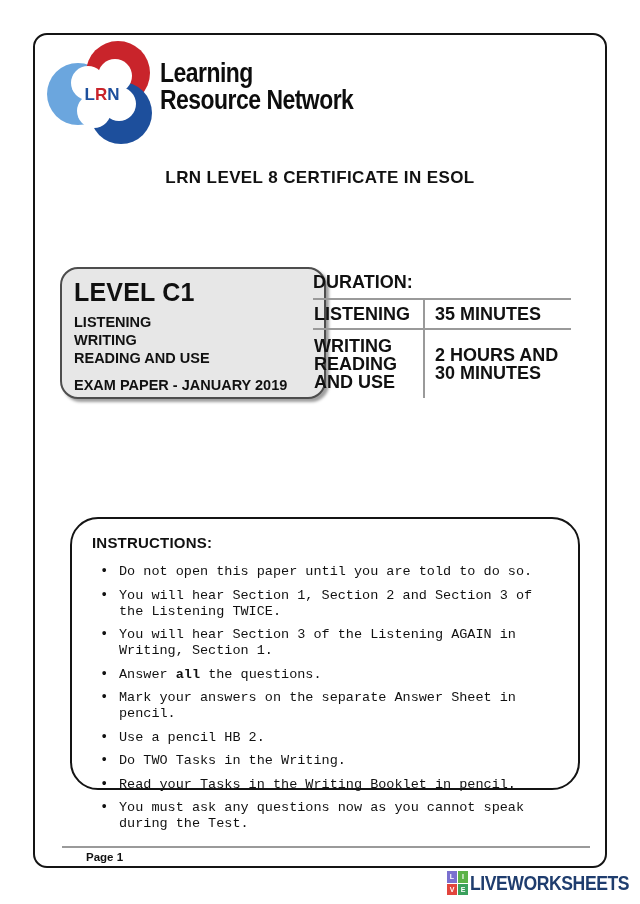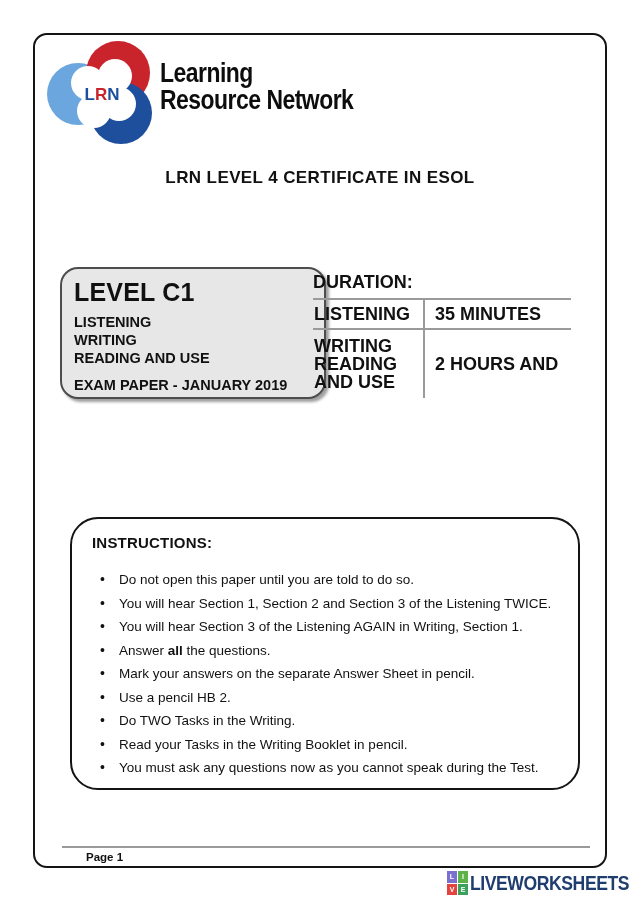--- a/index.html
+++ b/index.html
@@ -36,21 +36,21 @@
                display:flex; flex-direction:column; justify-content:center; line-height:18px; }
   .dur-value { flex:1; padding:5px 0 5px 10px; display:flex; flex-direction:column;
                justify-content:center; line-height:18px; }
   .dur-row-1 { min-height:29px; }
   .dur-row-2 { min-height:70px; }
 
   
   .instructions { position:absolute; left:70px; top:517px; width:510px; height:273px;
                   border:2px solid #141414; border-radius:28px; padding:15px 20px; }
   .instr-heading { font-size:15px; font-weight:bold; letter-spacing:0.2px; }
-  .instr-list { list-style:none; margin-top:21px; }
+  .instr-list { list-style:none; margin-top:13px;font-family:Liberation Mono, monospace; }
   .instr-list li { position:relative; padding-left:27px; font-size:13.5px; line-height:16px;
                    margin-bottom:7.5px; }
   .instr-list li::before { content:"\2022"; position:absolute; left:8px; top:-1px; font-size:14px; }
   .bold { font-weight:bold; }
 
   
   .footer-line { position:absolute; left:62px; top:846px; width:528px; height:0;
                  border-top:2px solid #9a9a9a; }
   .page-num { position:absolute; left:62px; top:851px; font-size:11.5px; }
   .page-num .lbl { font-weight:600;padding-left:24px; }
@@ -87,21 +87,21 @@
       <tspan fill="#1d4f9c">L</tspan><tspan fill="#c9242b">R</tspan><tspan fill="#1d4f9c">N</tspan>
     </text>
   </svg>
 
   <div class="logo-text">
     <div>Learning</div>
     <div>Resource Network</div>
   </div>
 
   <div class="title">
-    <div>LRN LEVEL 4 CERTIFICATE IN ESOL</div>
+    <div>LRN LEVEL 8 CERTIFICATE IN ESOL</div>
   </div>
 
   <div class="level-box">
     <div class="level-heading">LEVEL C1</div>
     <div class="level-subjects">
       <div>LISTENING</div>
       <div>WRITING</div>
       <div>READING AND USE</div>
     </div>
     <div class="level-exam">EXAM PAPER - JANUARY 2019</div>
@@ -118,20 +118,21 @@
       </div>
     </div>
     <div class="dur-row dur-row-2">
       <div class="dur-label">
         <div>WRITING</div>
         <div>READING</div>
         <div>AND USE</div>
       </div>
       <div class="dur-value">
         <div>2 HOURS AND</div>
+        <div>30 MINUTES</div>
       </div>
     </div>
   </div>
 
   <div class="instructions">
     <div class="instr-heading">INSTRUCTIONS:</div>
     <ul class="instr-list">
       <li>Do not open this paper until you are told to do so.</li>
       <li>You will hear Section 1, Section 2 and Section 3 of the Listening TWICE.</li>
       <li>You will hear Section 3 of the Listening AGAIN in Writing, Section 1.</li>

